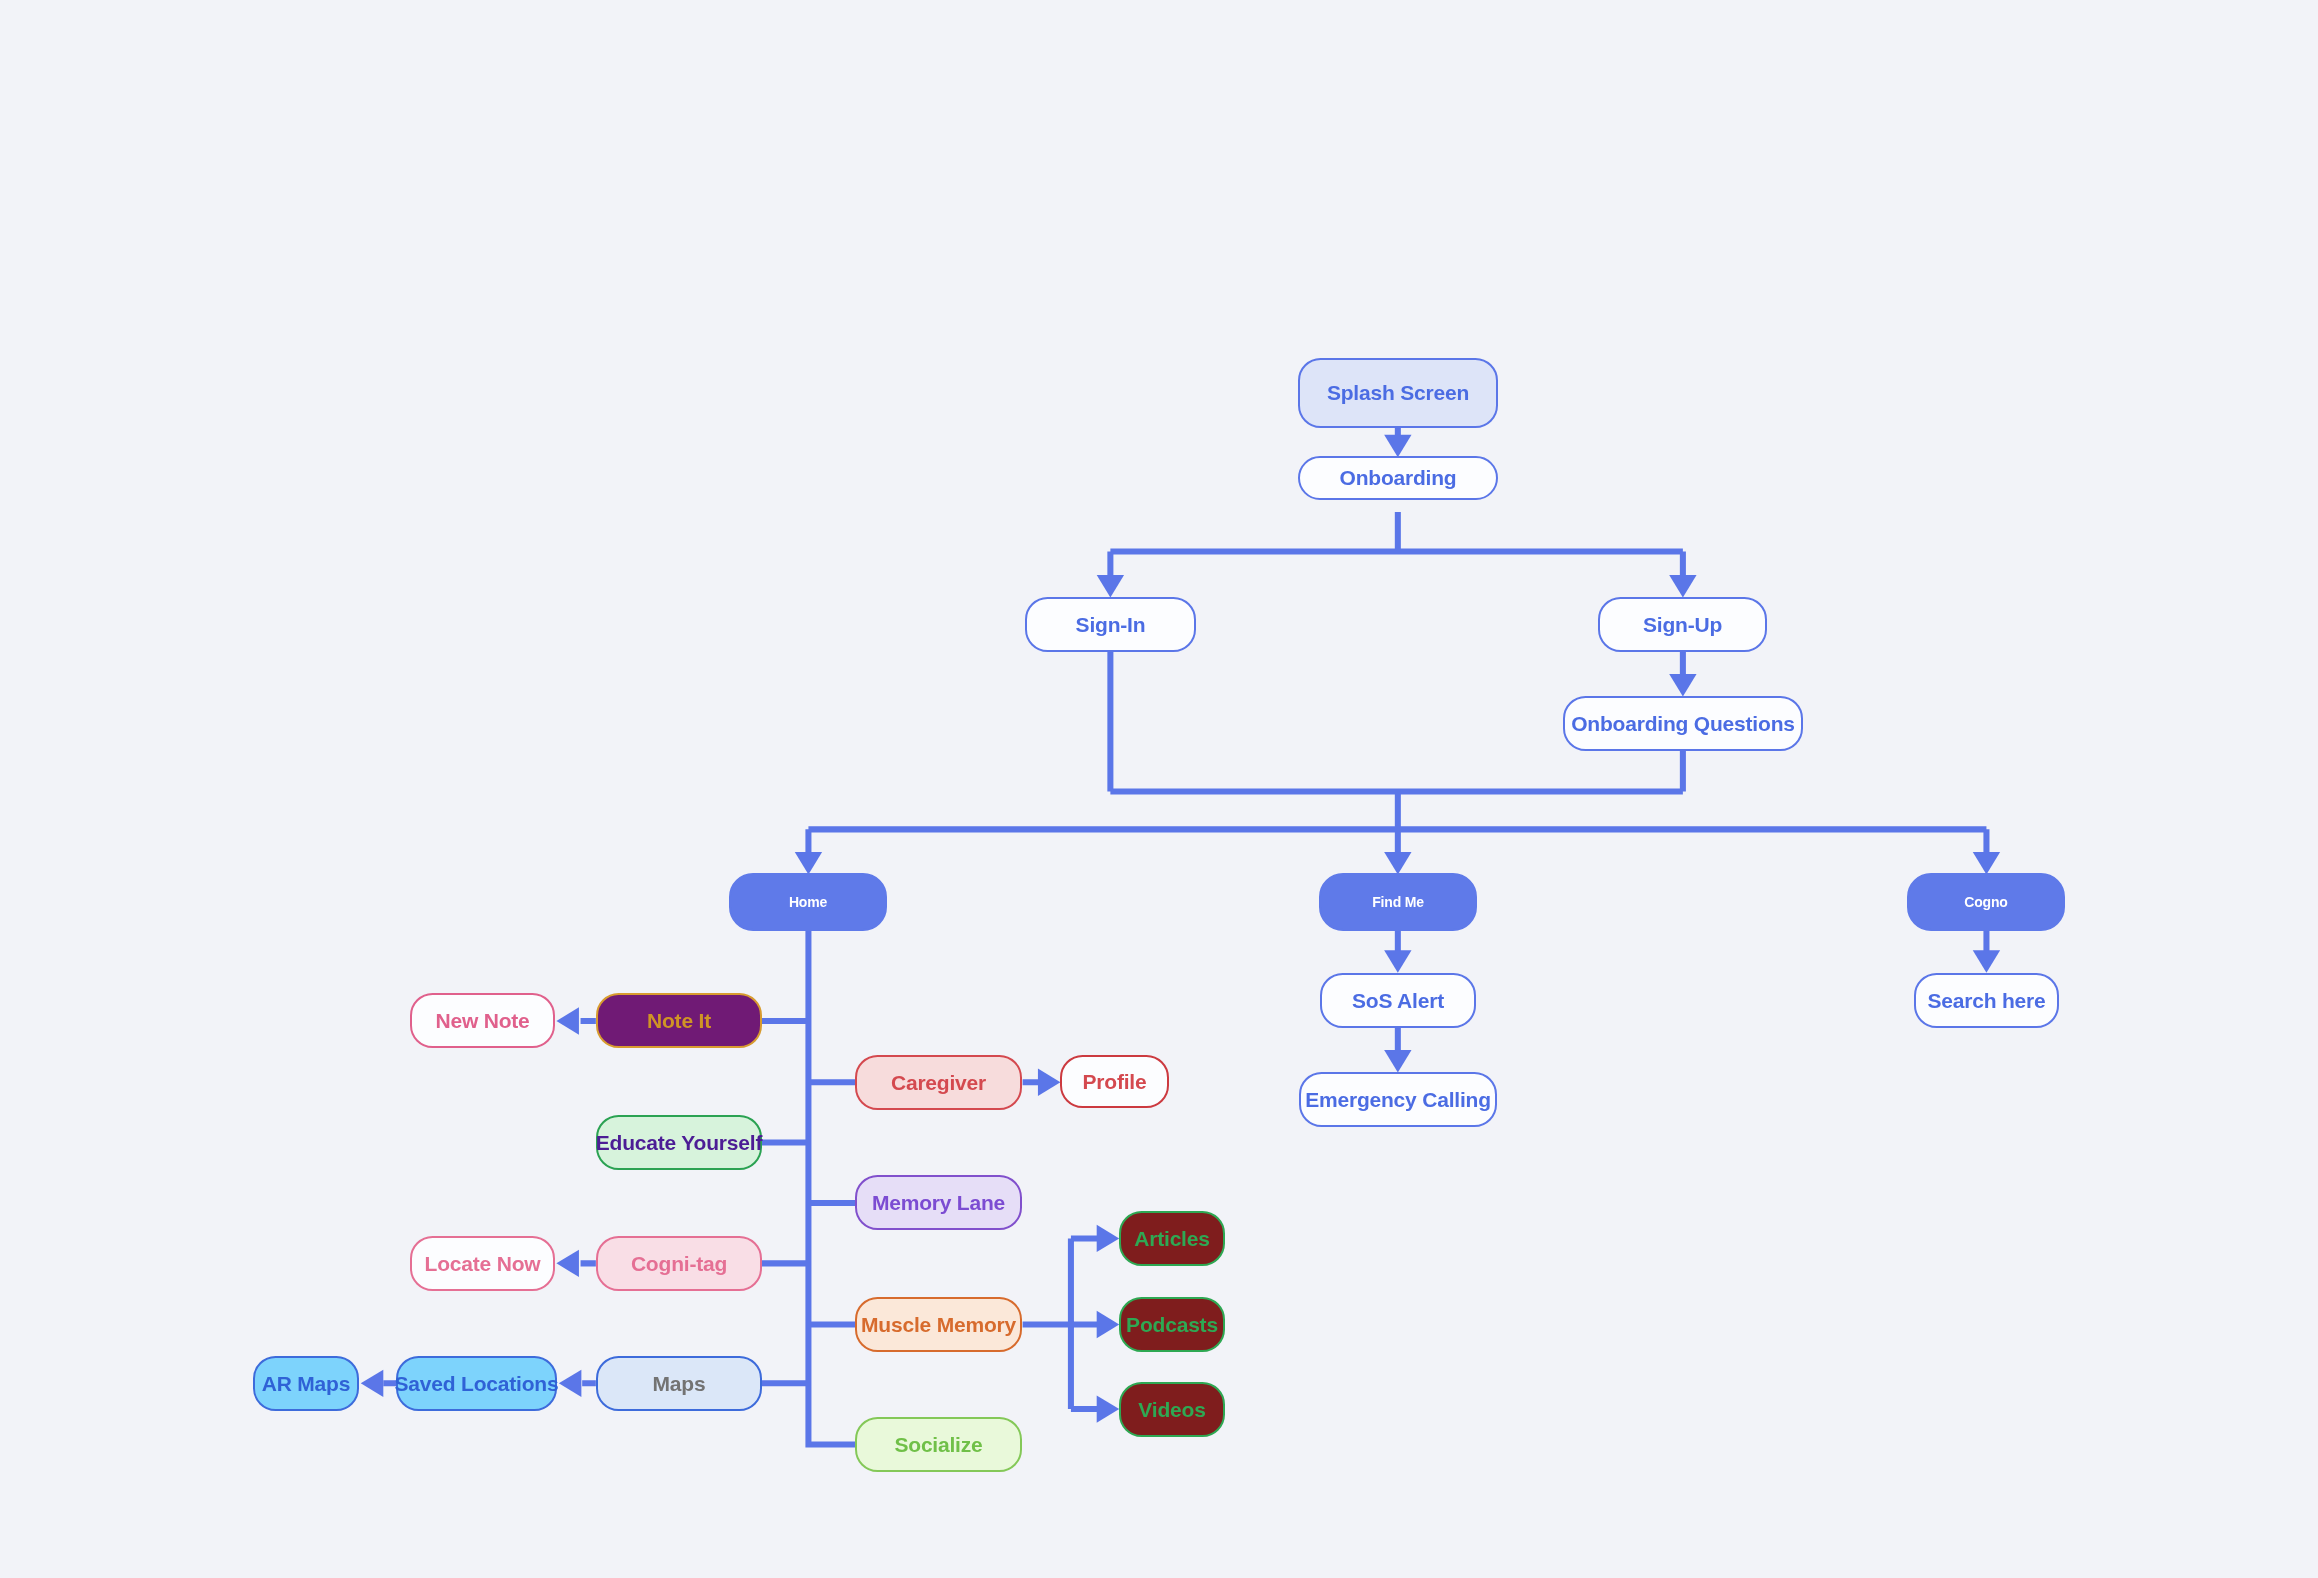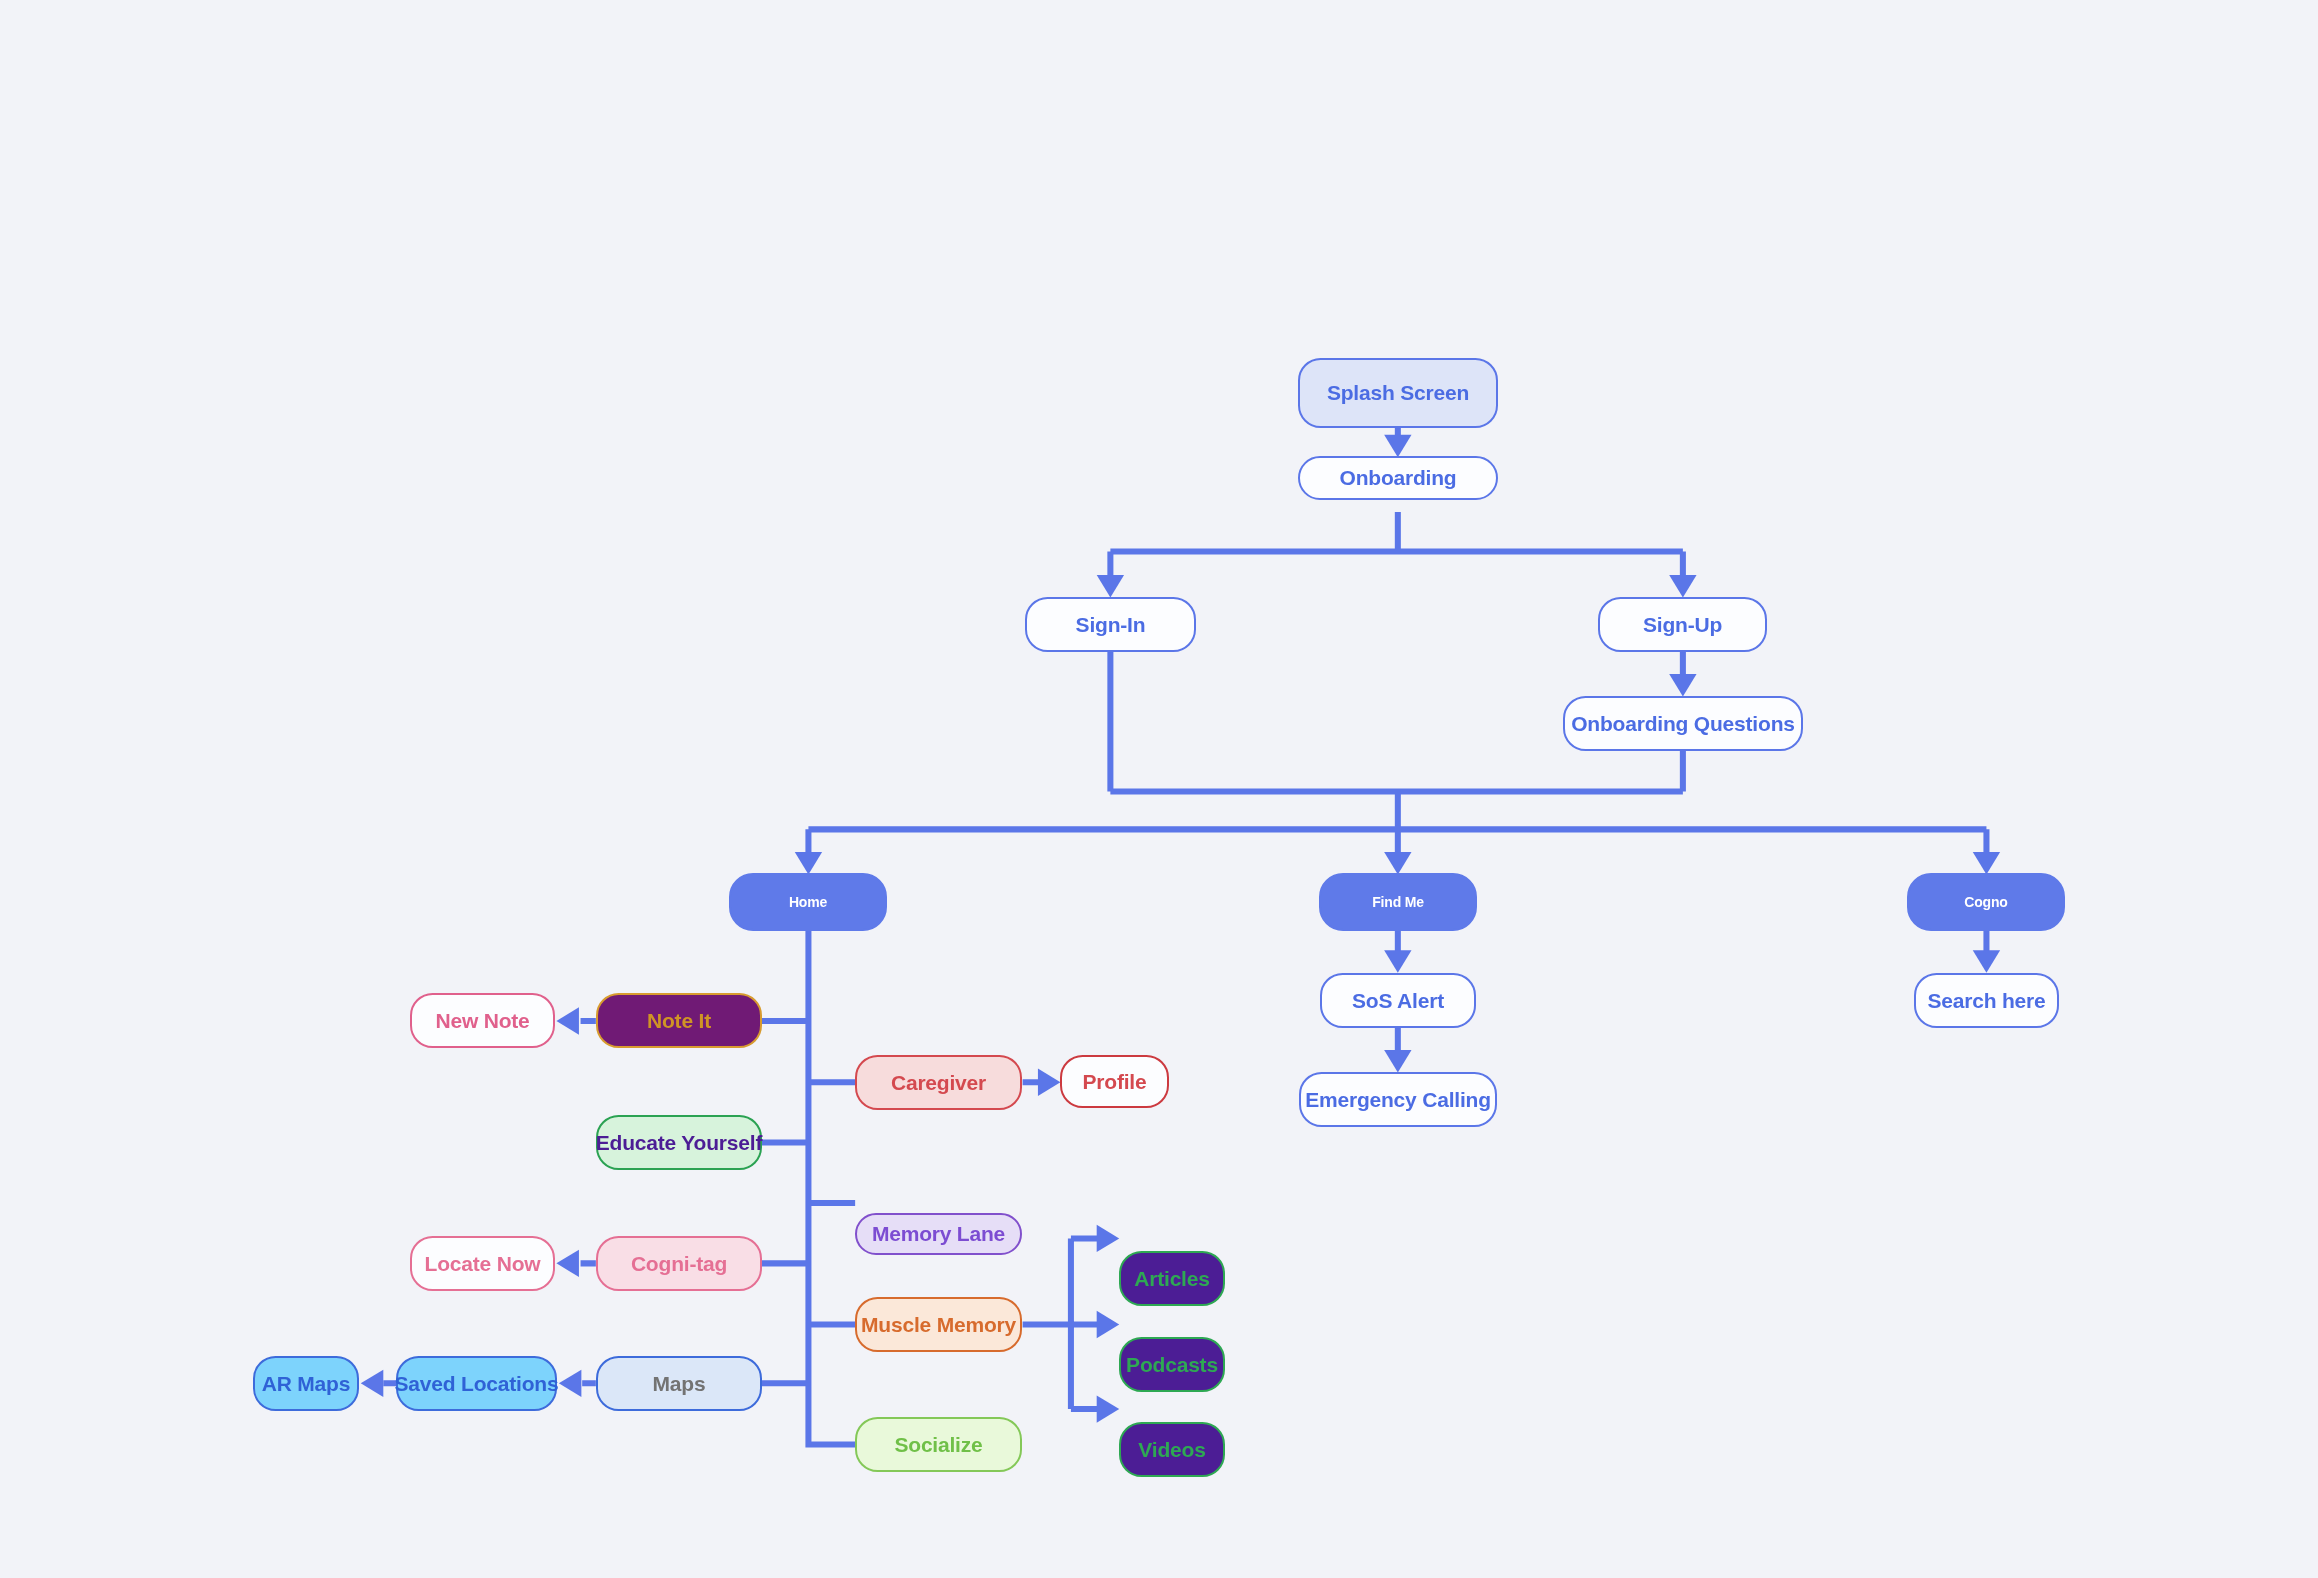--- a/index.html
+++ b/index.html
@@ -46,21 +46,21 @@
   .v-blue-solid   { background:#5f7ae9; border-color:#5f7ae9; color:#ffffff; border-radius:24px; font-size:14px; }
   .v-blue-light   { background:#dde4f8; border-color:#5b76e8; color:#4b6ce3; }
   .v-blue-outline { background:#fcfdff; border-color:#5b76e8; color:#4b6ce3; }
   .v-blue2-fill   { background:#dbe7f8; border-color:#3d6bdb; color:#737373; }
   .v-blue2-outline{ background:#7dd3fc; border-color:#3d6bdb; color:#2f62d6; }
   .v-yellow       { background:#701a75; border-color:#d89b2f; color:#cf9425; }
   .v-pink-outline { background:#fcfdff; border-color:#e0608c; color:#e0608c; }
   .v-red-fill     { background:#f7dcdc; border-color:#d4494f; color:#d4494f; }
   .v-red-outline  { background:#fcfdff; border-color:#cc3a40; color:#d4494f; }
   .v-green-fill   { background:#d7f3dc; border-color:#2ba253; color:#4c1d95; }
-  .v-green-outline{ background:#4c1d95; border-color:#2ea853; color:#2ea853;margin-top:40px; }
+  .v-green-outline{ background:#7f1d1d; border-color:#2ea853; color:#2ea853; }
   .v-purple-fill  { background:#e6def7; border-color:#8150cc; color:#7c4cd2; }
   .v-rose-fill    { background:#f9dee6; border-color:#e56f94; color:#e56f94; }
   .v-rose-outline { background:#fcfdff; border-color:#e56f94; color:#e56f94; }
   .v-orange-fill  { background:#fbe8d9; border-color:#d76b2d; color:#d76b2d; }
   .v-lime-fill    { background:#e9f9da; border-color:#84c858; color:#70c048; }
 </style>
 </head>
 <body>
 
 <div id="canvas">
@@ -122,21 +122,21 @@
   <div class="node v-blue-outline" style="left:1299px; top:1072px; width:198px; height:55px;">Emergency Calling</div>
   <div class="node v-blue-outline" style="left:1914px; top:973px; width:145px; height:55px;">Search here</div>
 
   <div class="node v-pink-outline" style="left:410px; top:993px; width:145px; height:55px;">New Note</div>
   <div class="node v-yellow" style="left:596px; top:993px; width:166px; height:55px;">Note It</div>
 
   <div class="node v-red-fill" style="left:855px; top:1055px; width:167px; height:55px;">Caregiver</div>
   <div class="node v-red-outline" style="left:1060px; top:1055px; width:109px; height:53px;">Profile</div>
 
   <div class="node v-green-fill" style="left:596px; top:1115px; width:166px; height:55px;">Educate Yourself</div>
-  <div class="node v-purple-fill" style="left:855px; top:1213px; width:167px; height:42px;">Memory Lane</div>
+  <div class="node v-purple-fill" style="left:855px; top:1175px; width:167px; height:55px;">Memory Lane</div>
 
   <div class="node v-rose-outline" style="left:410px; top:1236px; width:145px; height:55px;">Locate Now</div>
   <div class="node v-rose-fill" style="left:596px; top:1236px; width:166px; height:55px;">Cogni-tag</div>
 
   <div class="node v-orange-fill" style="left:855px; top:1297px; width:167px; height:55px;">Muscle Memory</div>
   <div class="node v-green-outline" style="left:1119px; top:1211px; width:106px; height:55px;">Articles</div>
   <div class="node v-green-outline" style="left:1119px; top:1297px; width:106px; height:55px;">Podcasts</div>
   <div class="node v-green-outline" style="left:1119px; top:1382px; width:106px; height:55px;">Videos</div>
 
   <div class="node v-blue2-fill" style="left:596px; top:1356px; width:166px; height:55px;">Maps</div>

